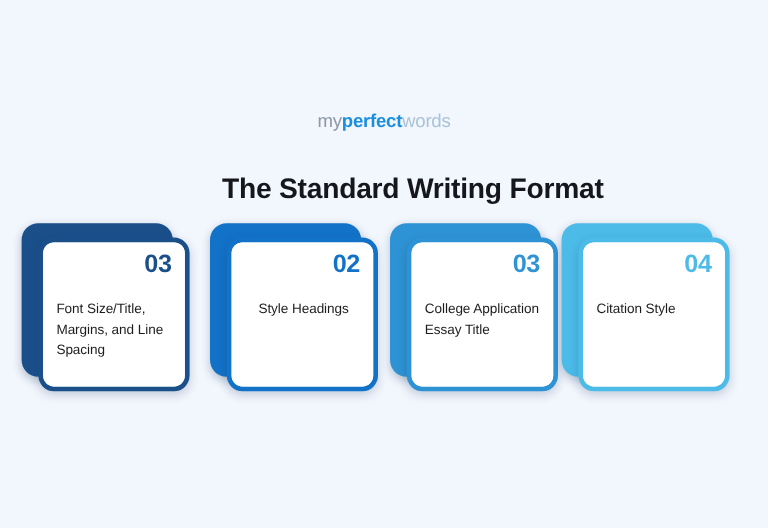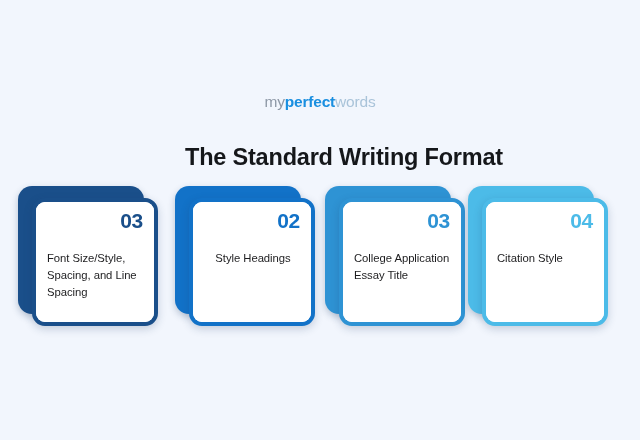--- a/index.html
+++ b/index.html
@@ -148,21 +148,21 @@
 
   <h1 class="title" style="color: rgb(21, 23, 26); margin-left: 24px;">The Standard Writing Format</h1>
 
   <div class="cards">
 
     <div class="card" id="card-1" style="left: 18px;">
       <div class="card-back" id="back-1" style="background: rgb(26, 79, 138);"></div>
       <div class="card-front" id="front-1" style="border-color: rgb(26, 79, 138);">
         <div class="card-inner">
           <div class="card-num" id="num-1" style="color: rgb(26, 79, 138);">03</div>
-          <div class="card-text">Font Size/Style, Spacing, and Line Spacing</div>
+          <div class="card-text">Font Size/Title, Margins, and Line Spacing</div>
         </div>
       </div>
     </div>
 
     <div class="card" id="card-2" style="left: 175px; text-align: center;">
       <div class="card-back" id="back-2" style="background: rgb(18, 114, 200);"></div>
       <div class="card-front" id="front-2" style="border-color: rgb(18, 114, 200);">
         <div class="card-inner">
           <div class="card-num" id="num-2" style="color: rgb(18, 114, 200);">02</div>
           <div class="card-text">Style Headings</div>

